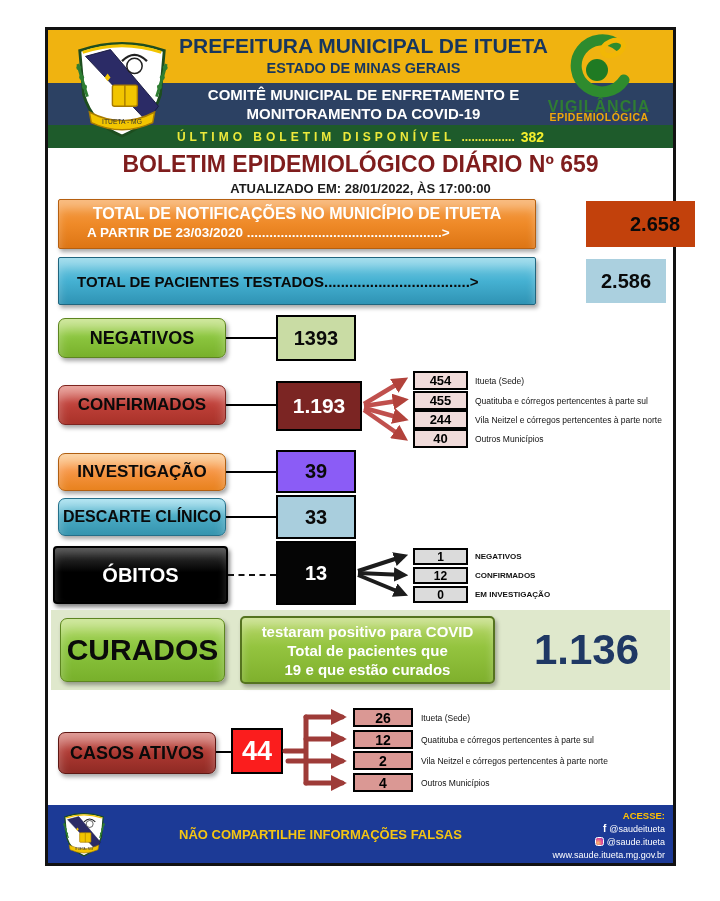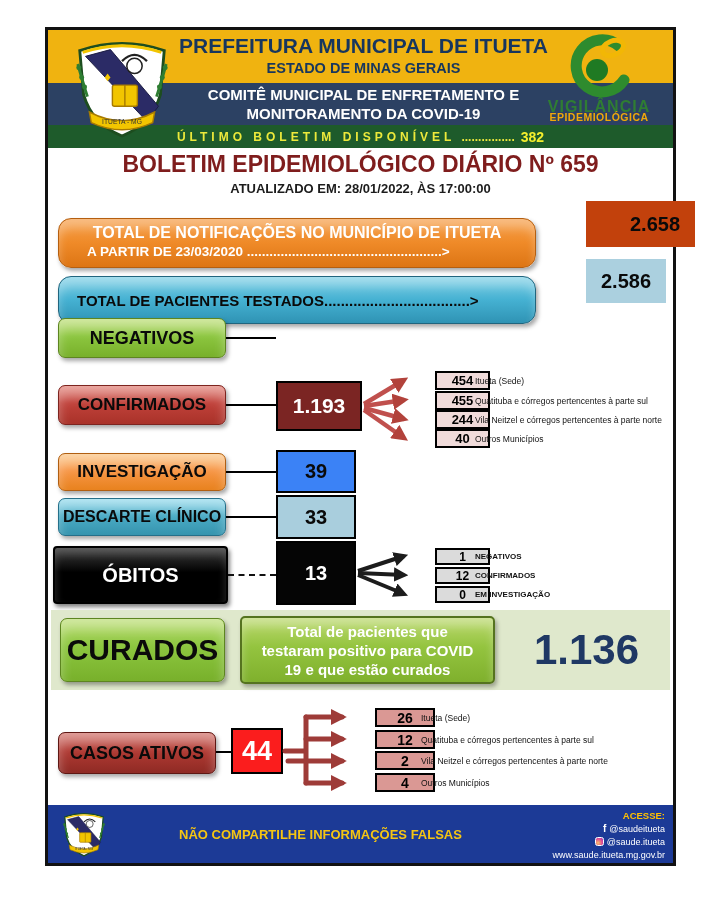--- a/index.html
+++ b/index.html
@@ -23,21 +23,21 @@
   .gb-wrap{left:0;top:95px;width:625px;height:23px;display:flex;align-items:center;justify-content:center;gap:6px;}
   .gb-label{color:#ede93b;font-weight:bold;font-size:12px;letter-spacing:4px;}
   .gb-dots{color:#ede93b;font-weight:bold;font-size:12px;}
   .gb-num{color:#f5ef2d;font-weight:bold;font-size:14px;}
 
   
   .doc-title{left:0;top:121px;width:625px;text-align:center;font-size:23px;font-weight:bold;color:#7f1d1d;}
   .doc-sub{left:0;top:151px;width:625px;text-align:center;font-size:13px;font-weight:600;color:#1c1c1c;}
 
   
-  .bar{border-radius:13px;box-sizing:border-box;box-shadow:2px 3px 4px rgba(0,0,0,.35), inset 0 9px 10px rgba(255,255,255,.30);margin-top:19px;}
+  .bar{border-radius:2px;box-sizing:border-box;box-shadow:2px 3px 4px rgba(0,0,0,.35), inset 0 9px 10px rgba(255,255,255,.30);}
   .bar-orange{left:10px;top:169px;width:478px;height:50px;background:linear-gradient(#f6a04c,#ef8a28 50%,#dd7514);border:1px solid #b55f10;color:#fff;}
   .bar-orange .l1{font-size:16px;font-weight:bold;text-align:center;margin-top:5px;}
   .bar-orange .l2{font-size:13.5px;font-weight:bold;padding-left:28px;margin-top:2px;}
   .bar-blue{left:10px;top:227px;width:478px;height:48px;background:linear-gradient(#7fd0e6,#45b1d2 50%,#2f93b4);border:1px solid #20657e;color:#0a0a0a;display:flex;align-items:center;}
   .bar-blue .l1{font-size:15px;font-weight:bold;padding-left:18px;}
   .vtotal{width:80px;font-weight:bold;font-size:20px;color:#0a0a0a;}
   .vt-orange{left:538px;top:171px;height:46px;background:#c2410c;padding-left:29px;}
   .vt-blue{left:538px;top:229px;height:44px;background:#abd0df;}
 
   
@@ -50,21 +50,21 @@
   .pill-darkred{background:linear-gradient(#cf6a62,#b03a33 45%,#8f2a24);border:1px solid #5e1713;}
   .pill-black{background:linear-gradient(#3c3c3c,#000 45%);border:2px solid #000;color:#fff;box-shadow:2px 3px 4px rgba(0,0,0,.5), inset 0 6px 8px rgba(255,255,255,.18);}
 
   
   .vb{border:2px solid #000;font-weight:bold;color:#0a0a0a;box-sizing:border-box;}
   .connector{height:0;border-top:2px solid #000;}
   .connector-dashed{height:0;border-top:2px dashed #111;}
 
   
   .brow{height:19px;}
-  .bnum{width:55px;height:19px;border:2px solid #000;box-sizing:border-box;font-weight:bold;font-size:13px;display:flex;align-items:center;justify-content:center;margin-left:22px;}
+  .bnum{width:55px;height:19px;border:2px solid #000;box-sizing:border-box;font-weight:bold;font-size:13px;display:flex;align-items:center;justify-content:center;}
   .bnum-pink{background:#f0dbda;}
   .bnum-gray{width:55px;height:17px;background:#dbdbdb;font-size:12px;}
   .bnum-red{width:60px;height:19px;background:#da9894;font-size:14px;}
   .blab{position:absolute;left:62px;top:0;height:100%;display:flex;align-items:center;font-size:8.5px;color:#111;white-space:nowrap;}
   .blab-bold{font-weight:600;font-size:8px;}
 
   
   .cur-band{left:3px;top:580px;width:619px;height:80px;background:#dfe8cc;}
   .cur-label{left:12px;top:588px;width:165px;height:64px;font-size:30px;}
   .cur-mid{left:192px;top:586px;width:255px;height:68px;background:linear-gradient(#bcd970,#94c43f 45%,#7fb02d);border:2px solid #55731f;border-radius:5px;color:#fff;font-weight:bold;font-size:15px;text-align:center;line-height:19px;box-shadow:2px 3px 4px rgba(0,0,0,.3), inset 0 8px 10px rgba(255,255,255,.3);box-sizing:border-box;}
@@ -158,20 +158,21 @@
       </div>
       <div class="abs flexc vtotal vt-orange">2.658</div>
 
       <div class="abs bar bar-blue">
         <div class="l1">TOTAL DE PACIENTES TESTADOS...................................&gt;</div>
       </div>
       <div class="abs flexc vtotal vt-blue">2.586</div>
 
       <div class="abs flexc pill pill-green" style="left:10px;top:288px;width:168px;height:40px;font-size:18px;">NEGATIVOS</div>
       <div class="abs connector" style="left:178px;top:307px;width:50px;"></div>
+      <div class="abs flexc vb" style="left:228px;top:285px;width:80px;height:46px;font-size:20px;background:#c9dca4;">1393</div>
 
       <div class="abs flexc pill pill-red" style="left:10px;top:355px;width:168px;height:40px;font-size:17px;">CONFIRMADOS</div>
       <div class="abs connector" style="left:178px;top:374px;width:50px;"></div>
       <div class="abs flexc vb" style="left:228px;top:351px;width:86px;height:50px;font-size:21px;background:#7b2523;color:#fff;border-width:2.5px;">1.193</div>
 
       <div class="abs brow" style="left:365px;top:341px;width:250px;">
         <div class="bnum bnum-pink">454</div>
         <span class="blab">Itueta (Sede)</span>
       </div>
       <div class="abs brow" style="left:365px;top:361px;width:250px;">
@@ -182,21 +183,21 @@
         <div class="bnum bnum-pink">244</div>
         <span class="blab">Vila Neitzel e córregos pertencentes à parte norte</span>
       </div>
       <div class="abs brow" style="left:365px;top:399px;width:250px;">
         <div class="bnum bnum-pink">40</div>
         <span class="blab">Outros Municípios</span>
       </div>
 
       <div class="abs flexc pill pill-orange" style="left:10px;top:423px;width:168px;height:38px;font-size:17px;">INVESTIGAÇÃO</div>
       <div class="abs connector" style="left:178px;top:441px;width:50px;"></div>
-      <div class="abs flexc vb" style="left:228px;top:420px;width:80px;height:43px;font-size:20px;background:#3b82f6;">39</div>
+      <div class="abs flexc vb" style="left:228px;top:420px;width:80px;height:43px;font-size:20px;background:#8b5cf6;">39</div>
 
       <div class="abs flexc pill pill-blue" style="left:10px;top:468px;width:168px;height:38px;font-size:16px;">DESCARTE CLÍNICO</div>
       <div class="abs connector" style="left:178px;top:486px;width:50px;"></div>
       <div class="abs flexc vb" style="left:228px;top:465px;width:80px;height:44px;font-size:20px;background:#a9cedd;">33</div>
 
       <div class="abs flexc pill pill-black" style="left:5px;top:516px;width:175px;height:58px;font-size:20px;border-radius:4px;">ÓBITOS</div>
       <div class="abs connector-dashed" style="left:180px;top:544px;width:48px;"></div>
       <div class="abs flexc vb" style="left:228px;top:511px;width:80px;height:64px;font-size:20px;background:#050505;color:#fff;">13</div>
 
       <div class="abs" style="left:365px;top:518px;width:250px;height:17px;">
@@ -209,22 +210,22 @@
       </div>
       <div class="abs" style="left:365px;top:556px;width:250px;height:17px;">
         <div class="bnum bnum-gray">0</div>
         <span class="blab blab-bold">EM INVESTIGAÇÃO</span>
       </div>
 
       <div class="abs cur-band"></div>
       <div class="abs flexc pill pill-green cur-label">CURADOS</div>
       <div class="abs flexc cur-mid">
         <div>
+          <div>testaram positivo para COVID</div>
           <div>Total de pacientes que</div>
-          <div>testaram positivo para COVID</div>
           <div>19 e que estão curados</div>
         </div>
       </div>
       <div class="abs flexc cur-val">1.136</div>
 
       <div class="abs flexc pill pill-darkred" style="left:10px;top:702px;width:158px;height:42px;font-size:18px;">CASOS ATIVOS</div>
       <div class="abs connector" style="left:168px;top:721px;width:15px;"></div>
       <div class="abs flexc ca-44">44</div>
 
       <div class="abs" style="left:305px;top:678px;width:300px;height:19px;">

